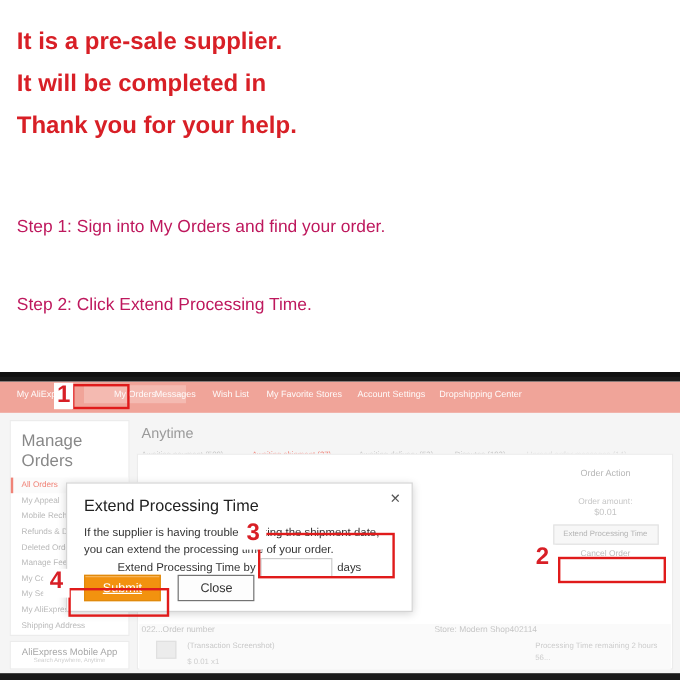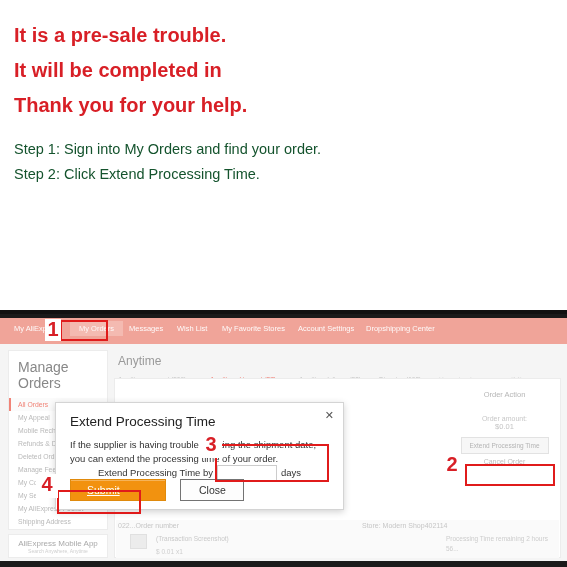--- a/index.html
+++ b/index.html
@@ -23,24 +23,25 @@
   }
   .blue-days{
     color:#1414c8;
     font-weight:bold;
     font-size:20px;
   }
 
   
   .steps{padding:14px 14px 0 14px;}
   .step-line{
-    color:#14532d;
+    color:#be185d;
     font-size:14.5px;
     line-height:25px;
     white-space:nowrap;
+    margin-top:40px;
   }
 
   
   .shot-frame{
     position:absolute;
     left:0;top:310px;
     width:567px;height:257px;
     background:#1a1a1a;
     border-top:4px solid #111;
     box-sizing:border-box;
@@ -57,21 +58,21 @@
   .ae-nav{
     position:absolute;left:0;top:0;width:567px;height:26px;
     background:#f0a499;
   }
   .ae-nav .navitem{
     position:absolute;top:6px;
     color:#ffffff;font-size:7.5px;white-space:nowrap;opacity:.95;
   }
   .ae-nav .navitem.sel{
     background:rgba(255,255,255,.25);
-    padding:3px 9px;top:3px;
+    padding:3px 25px;top:3px;
   }
 
   
   .ae-side{
     position:absolute;left:8px;top:32px;width:100px;height:180px;
     background:#ffffff;border:1px solid #ececec;box-sizing:border-box;
   }
   .ae-side h4{
     margin:0;padding:8px 0 7px 9px;font-size:14px;font-weight:normal;color:#888;
   }
@@ -149,21 +150,21 @@
     padding:9px 14px 0 14px;font-size:9.5px;color:#333;line-height:13.5px;
   }
   .modal .mline2{padding:0 14px;font-size:9.5px;color:#333;text-align:center;}
   .mfield{
     display:inline-block;width:54px;height:12px;
     border:1px solid #cccccc;background:#fff;vertical-align:middle;
     margin:0 4px;
   }
   .modal .mfoot{position:absolute;left:14px;bottom:8px;}
   .btn-submit{
-    display:inline-block;width:62px;padding:4px 16px;
+    display:inline-block;width:62px;padding:4px 0;text-align:center;
     background:#f2920f;color:#fff;font-size:10.5px;
     border:1px solid #e08a0c;
     box-shadow:inset 0 1px 0 rgba(255,255,255,.3);
     text-decoration:underline;
   }
   .btn-close{
     display:inline-block;width:62px;padding:4px 0;text-align:center;
     background:#fdfdfd;color:#333;font-size:10.5px;
     border:1px solid #737373;margin-left:10px;
   }
@@ -172,21 +173,21 @@
   .redbox{position:absolute;border:2.5px solid #e01b1b;box-sizing:border-box;}
   .rednum{
     position:absolute;color:#d81f26;font-weight:bold;font-size:20px;
     background:#ffffff;line-height:20px;text-align:center;
   }
 </style>
 </head>
 <body>
 
 <div class="notice">
-  <div class="notice-line">It is a pre-sale trouble.</div>
+  <div class="notice-line">It is a pre-sale supplier.</div>
   <div class="notice-line">It will be completed in</div>
   <div class="notice-line">Thank you for your help.</div>
 </div>
 
 <div class="steps">
   <div class="step-line">Step 1: Sign into My Orders and find your order.</div>
   <div class="step-line">Step 2: Click Extend Processing Time.</div>
 </div>
 
 <div class="shot-frame">

